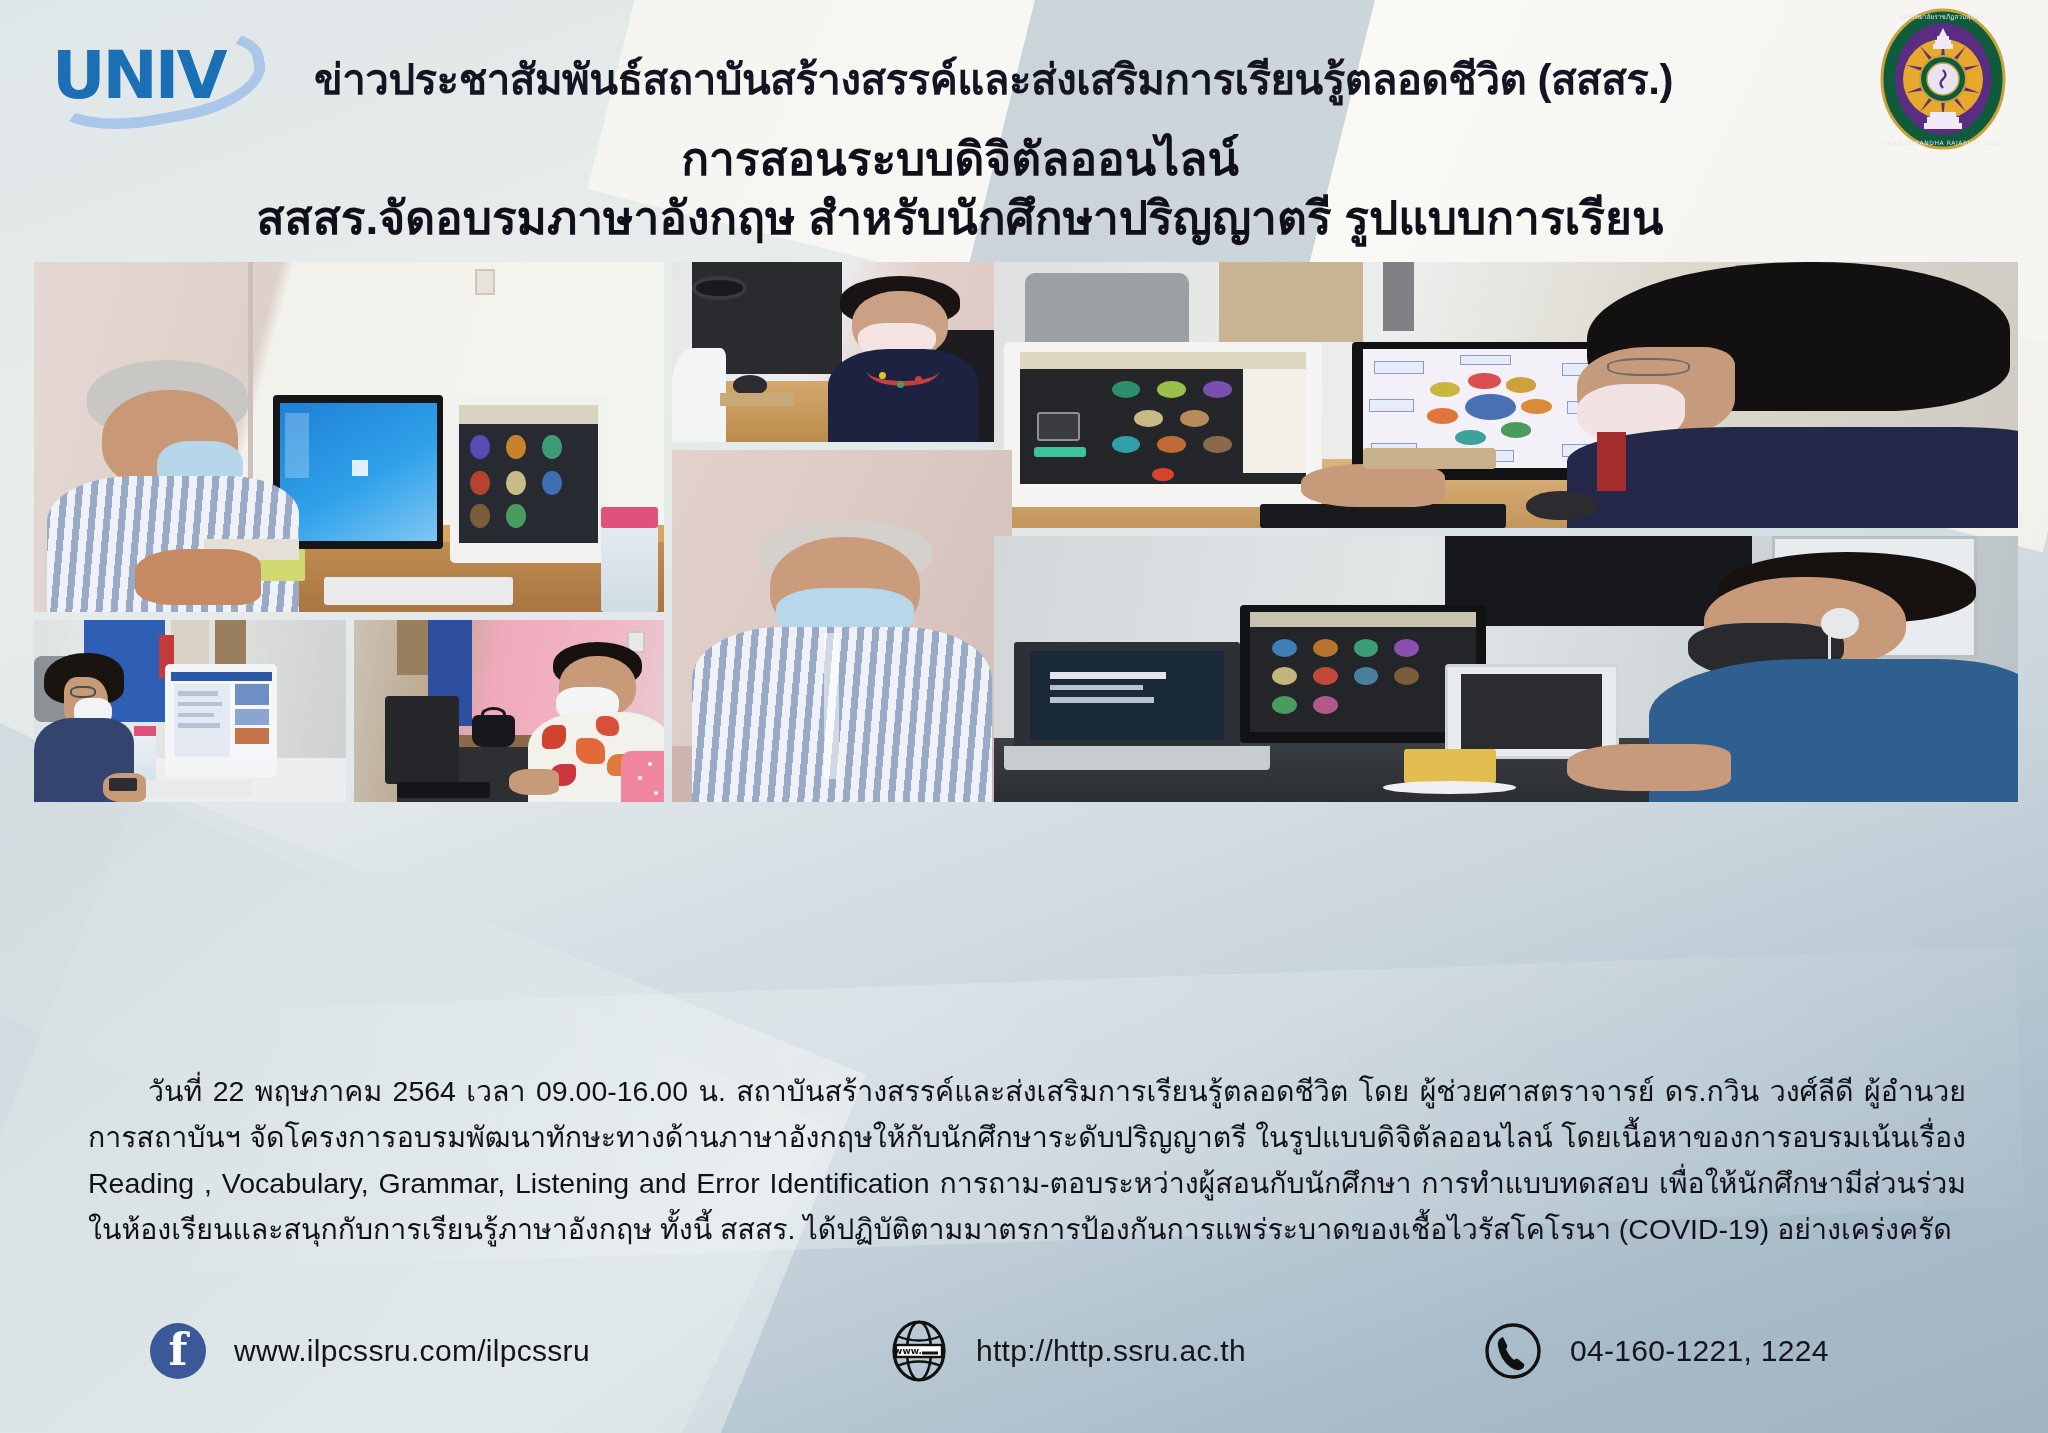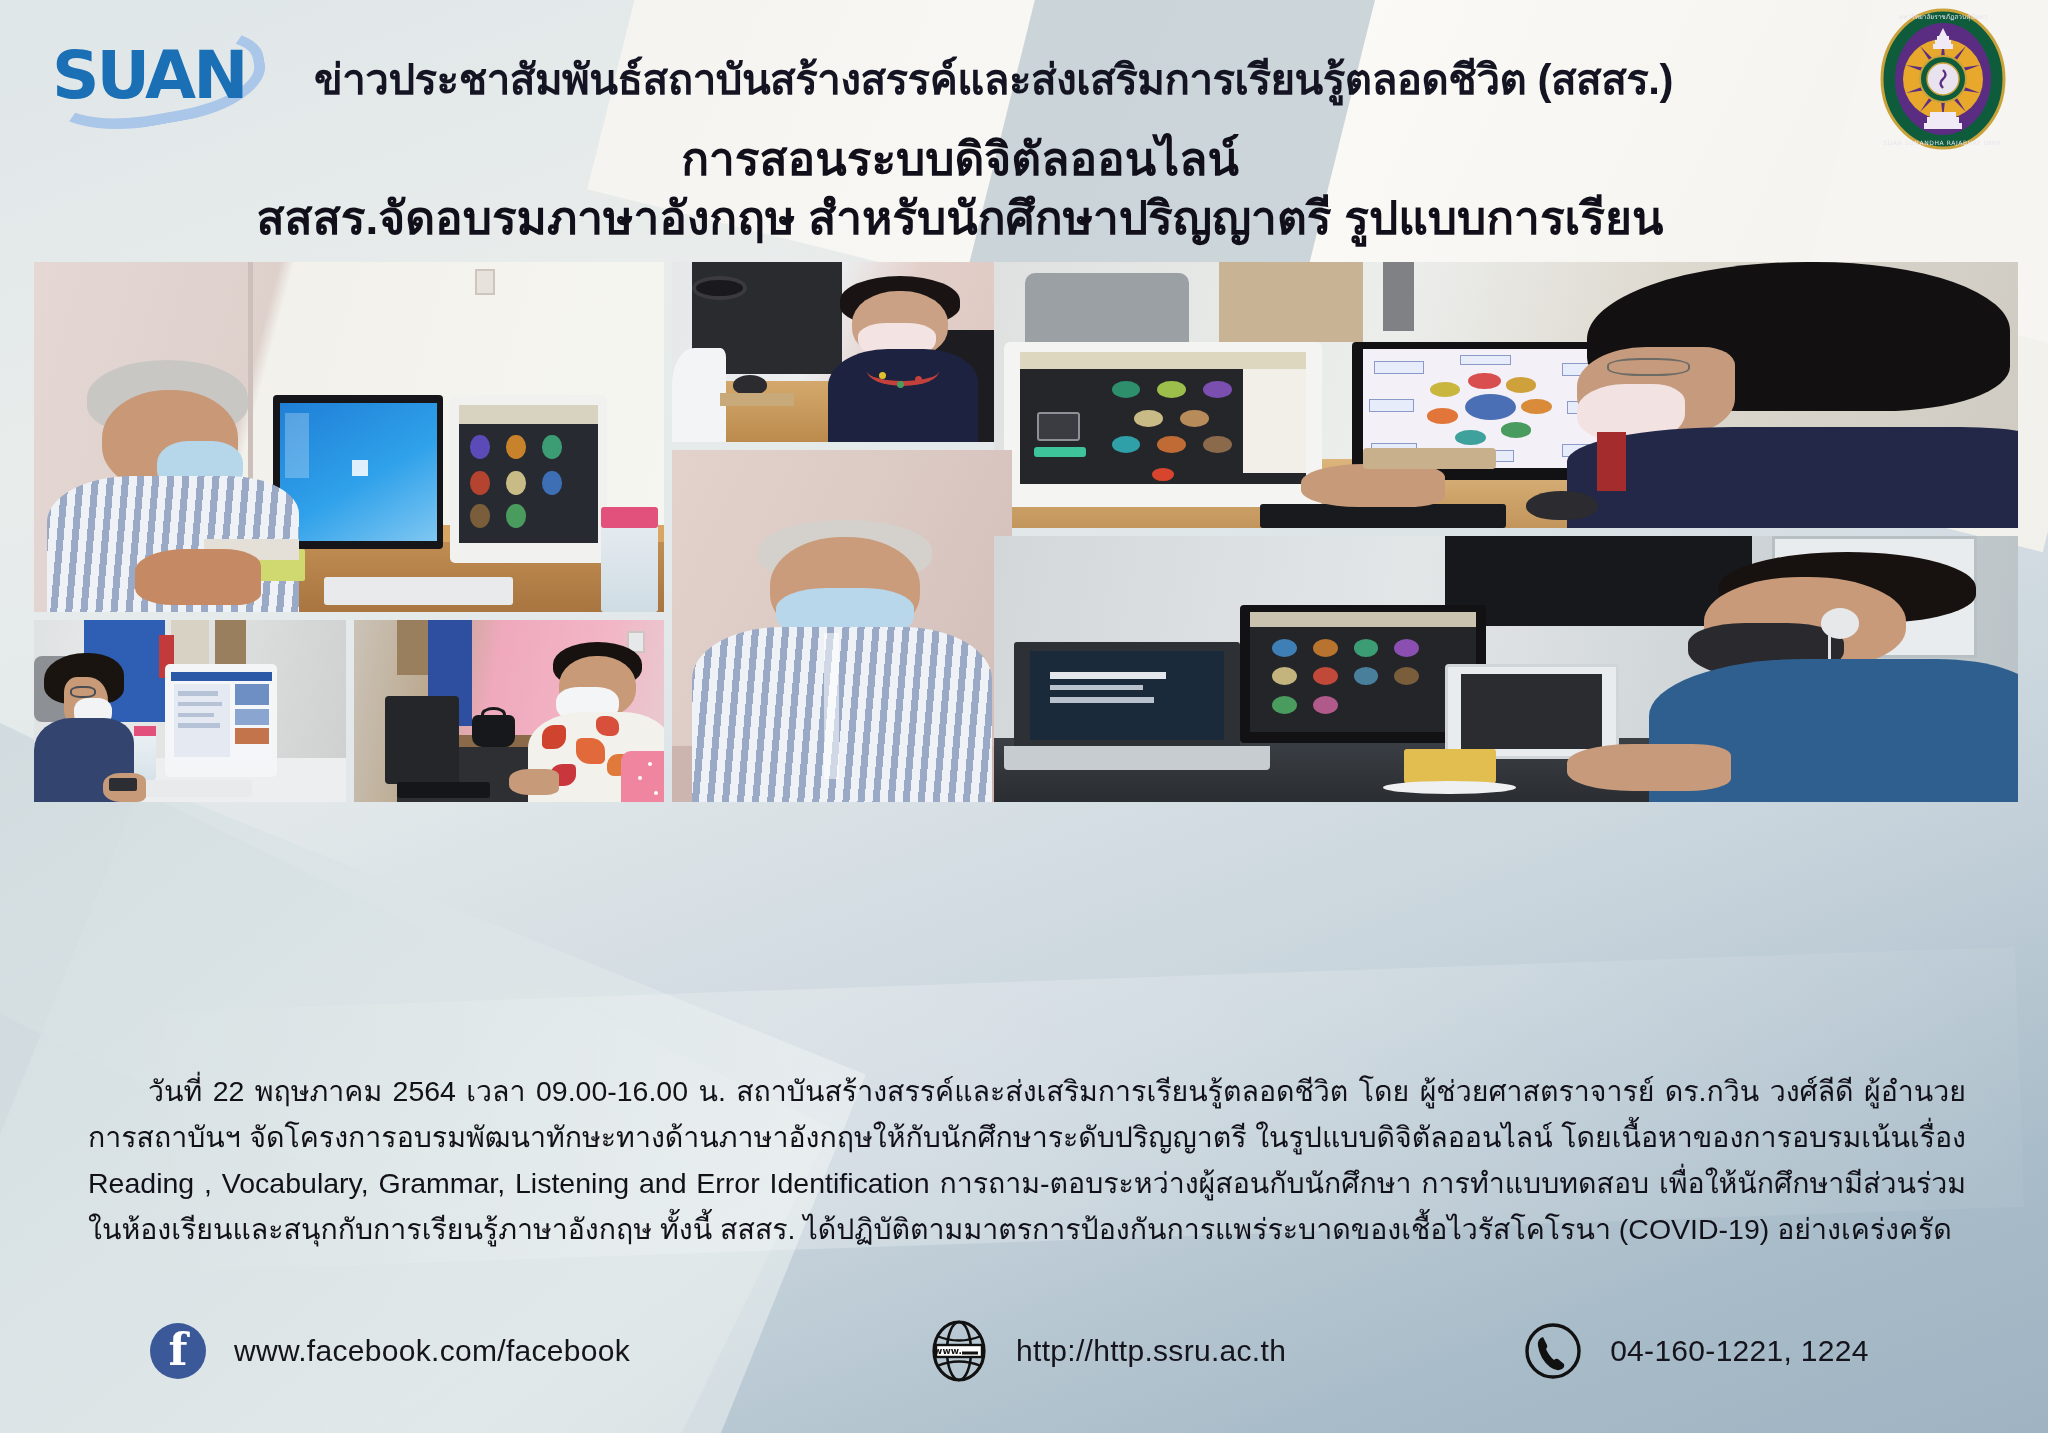--- a/index.html
+++ b/index.html
@@ -239,21 +239,21 @@
   <div class="deco deco-top-right"></div>
   <div class="deco deco-bot-dark"></div>
   <div class="deco deco-bot-light"></div>
   <div class="deco deco-bot-light2"></div>
   <div class="deco deco-mid-sheen"></div>
 
   <div class="header-row">
 
     <div class="logo-wrap">
       <div class="logo-swoosh"></div>
-      <div class="logo-text">SUAN</div>
+      <div class="logo-text">UNIV</div>
     </div>
 
     <div class="header-title">ข่าวประชาสัมพันธ์สถาบันสร้างสรรค์และส่งเสริมการเรียนรู้ตลอดชีวิต (สสสร.)</div>
   </div>
 
   <svg class="seal" viewBox="0 0 126 142">
     <ellipse cx="63" cy="71" rx="61" ry="69" fill="#0f5c3c" stroke="#caa23a" stroke-width="3"></ellipse>
     <ellipse cx="63" cy="71" rx="48" ry="56" fill="#5b2d82"></ellipse>
     <g fill="#e8a82c">
       <circle cx="63" cy="71" r="40"></circle>
@@ -566,21 +566,21 @@
     </div>
 
   </div>
 
   <div class="body-text"><span class="indent"></span><span>วันที่ 22 พฤษภาคม 2564 เวลา 09.00-16.00 น. สถาบันสร้างสรรค์และส่งเสริมการเรียนรู้ตลอดชีวิต โดย ผู้ช่วยศาสตราจารย์ ดร.กวิน วงศ์ลีดี ผู้อำนวยการสถาบันฯ  จัดโครงการอบรมพัฒนาทักษะทางด้านภาษาอังกฤษให้กับนักศึกษาระดับปริญญาตรี  ในรูปแบบดิจิตัลออนไลน์  โดยเนื้อหาของการอบรมเน้นเรื่อง Reading , Vocabulary, Grammar, Listening and Error Identification การถาม-ตอบระหว่างผู้สอนกับนักศึกษา การทำแบบทดสอบ  เพื่อให้นักศึกษามีส่วนร่วมในห้องเรียนและสนุกกับการเรียนรู้ภาษาอังกฤษ  ทั้งนี้  สสสร.  ได้ปฏิบัติตามมาตรการป้องกันการแพร่ระบาดของเชื้อไวรัสโคโรนา (COVID-19) อย่างเคร่งครัด</span></div>
 
   <div class="footer">
 
     <div class="fitem">
       <div class="fb-icon"></div>
-      <span class="ftext">www.facebook.com/facebook</span>
+      <span class="ftext">www.ilpcssru.com/ilpcssru</span>
     </div>
 
     <div class="gap-a"></div>
 
     <div class="fitem">
       <svg class="globe-icon" viewBox="0 0 58 62">
         <ellipse cx="29" cy="31" rx="25" ry="29" fill="none" stroke="#111" stroke-width="3.2"></ellipse>
         <ellipse cx="29" cy="31" rx="12" ry="29" fill="none" stroke="#111" stroke-width="2.6"></ellipse>
         <line x1="4" y1="31" x2="54" y2="31" stroke="#111" stroke-width="2.6"></line>
         <path d="M7 16 Q29 25 51 16" fill="none" stroke="#111" stroke-width="2.4"></path>

